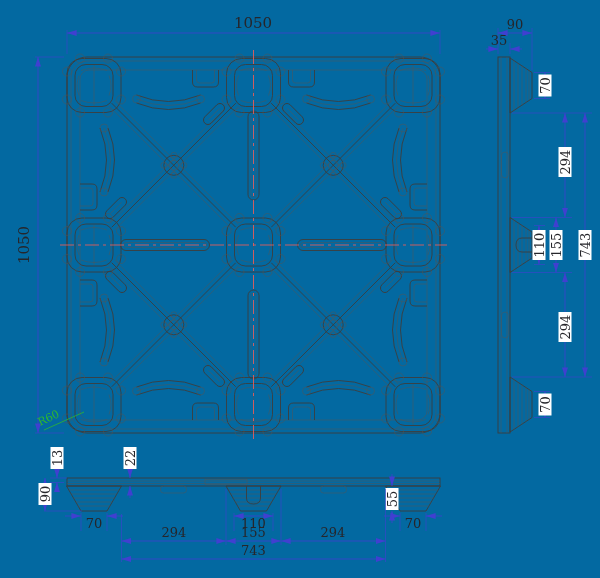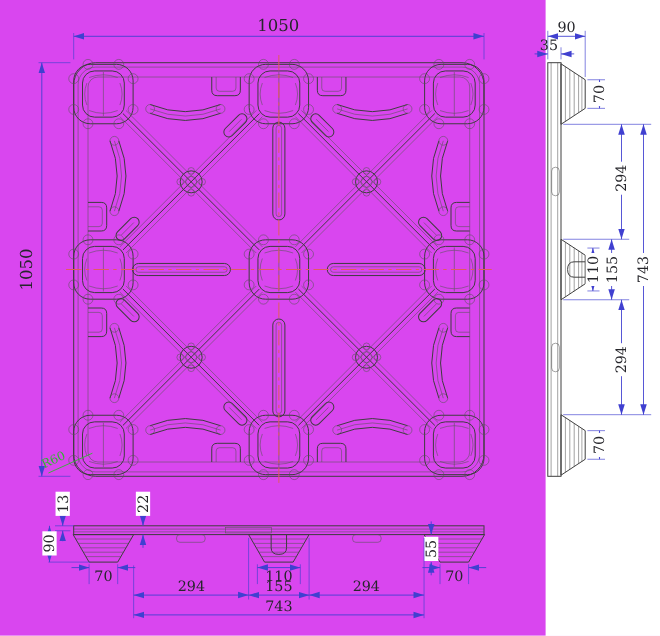--- a/index.html
+++ b/index.html
@@ -1,16 +1,16 @@
 <!DOCTYPE html>
 <html><head>
 <meta charset="utf-8">
 <style>
   html,body{margin:0;padding:0;background:#ffffff;width:600px;height:578px;overflow:hidden;}
-  .sheet{width:496px;height:578px;background:#d946ef;position:relative;text-align:right;}
+  .sheet{width:600px;height:578px;background:#0369a1;position:relative;text-align:right;}
   svg{display:block;}
   .ln{stroke:#3d3d3d;stroke-width:0.9;fill:none;}
   .ln2{stroke:#555555;stroke-width:0.5;fill:none;}
   .dim{stroke:#4040d0;stroke-width:0.8;fill:none;}
   .ext{stroke:#4040d0;stroke-width:0.6;fill:none;}
   .red{stroke:#e05d5d;stroke-width:0.9;fill:none;stroke-dasharray:14 4 3 4;}
   .grn{stroke:#2eb82e;stroke-width:0.8;fill:none;}
   .dtxt{font-family:"DejaVu Serif","Liberation Serif",serif;font-size:13px;fill:#26262b;}
   .dtxt.big{font-size:15px;}
   .gtxt{font-family:"DejaVu Serif","Liberation Serif",serif;font-size:11px;fill:#2eb82e;}

